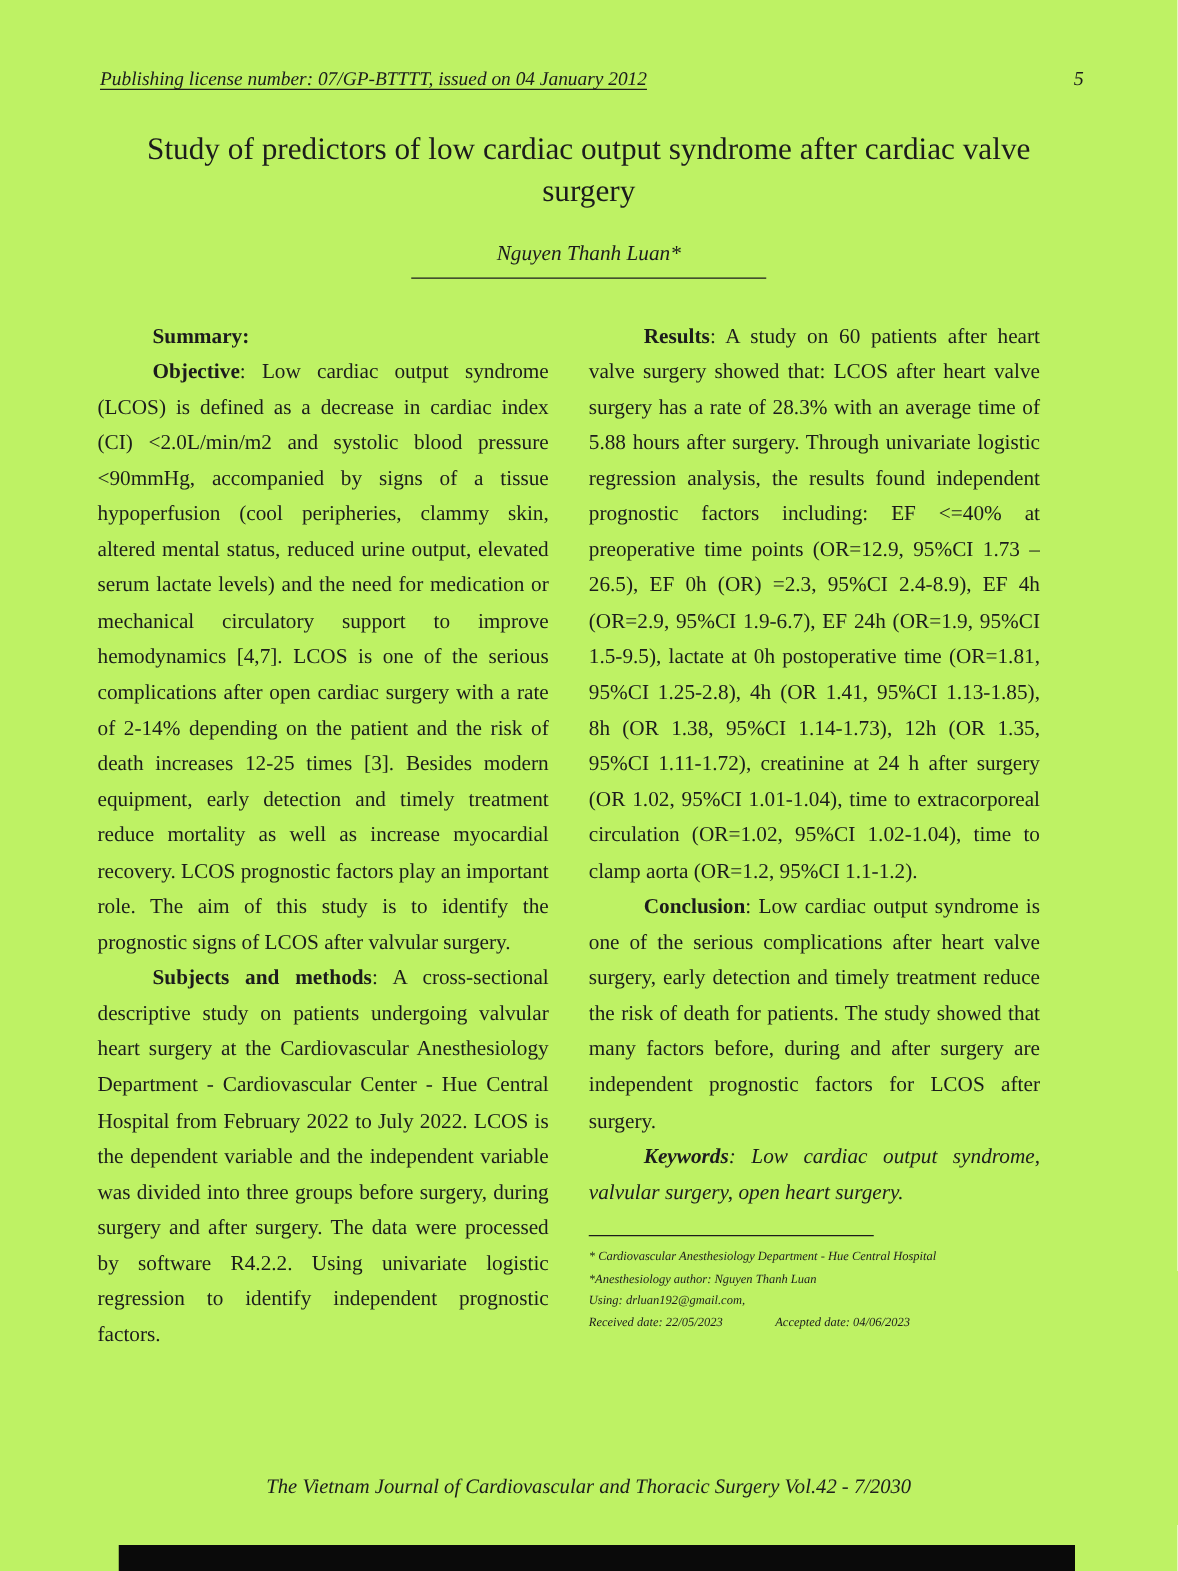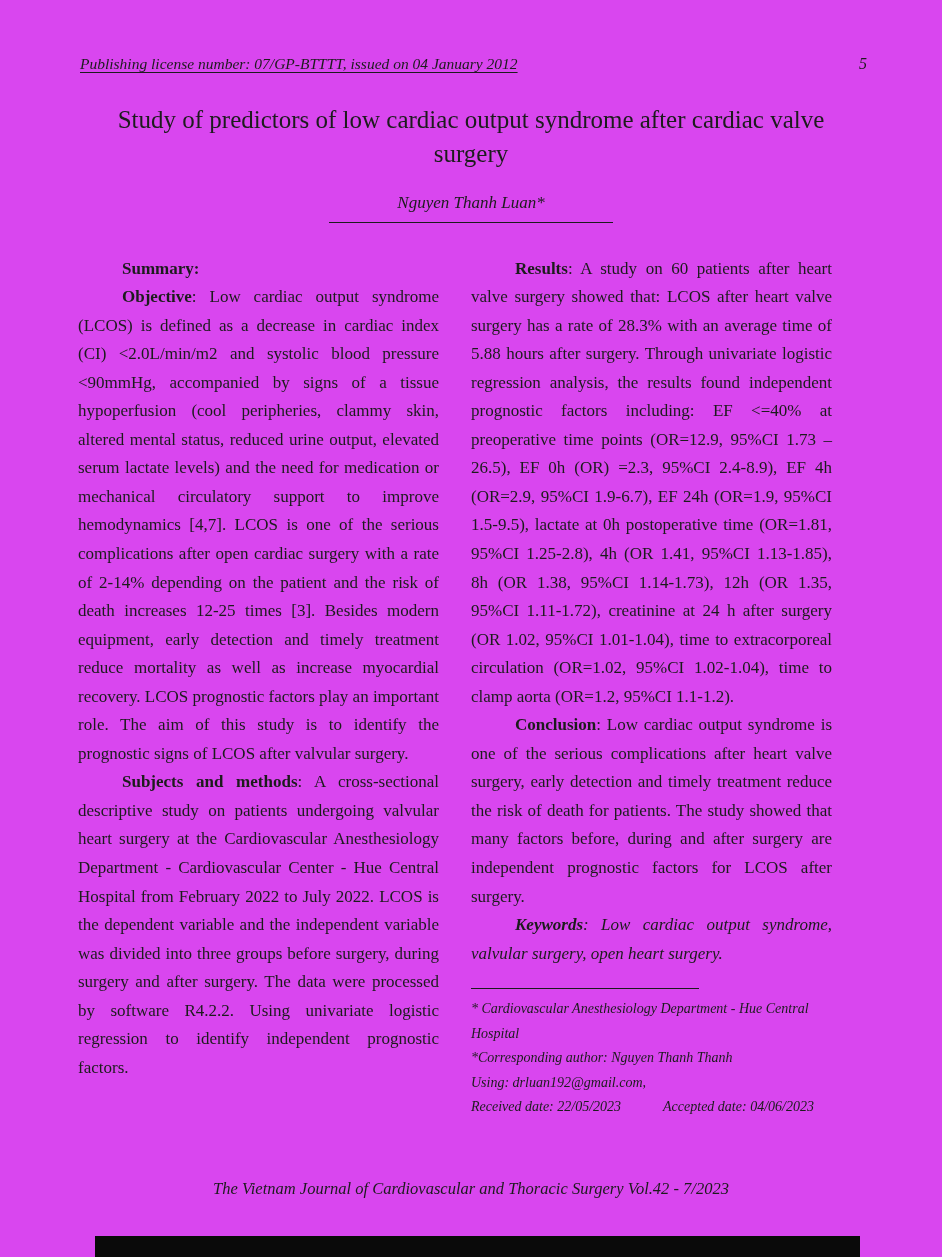--- a/index.html
+++ b/index.html
@@ -5,21 +5,21 @@
   html, body {
     margin: 0;
     padding: 0;
     background: #ffffff;
   }
   .page {
     position: relative;
     width: 942px;
     height: 1257px;
     margin: 0 auto;
-    background: #d946ef;
+    background: #bef264;
     color: #1c1c1c;
     font-family: "Liberation Serif", "DejaVu Serif", serif;
     overflow: hidden;
   }
   .header {
     position: absolute;
     top: 55px;
     left: 80px;
     right: 75px;
     display: flex;
@@ -67,21 +67,21 @@
     text-align: justify;
   }
   .col p {
     margin: 0;
     text-indent: 44px;
   }
   .bold { font-weight: bold; }
   .keywords { font-style: italic; }
   .footnote {
     margin-top: 20px;
-    font-size: 14px;
+    font-size: 10px;
     font-style: italic;
     line-height: 1.75;
     text-align: left;
   }
   .footnote-rule {
     width: 228px;
     border-bottom: 1.3px solid #1c1c1c;
     margin-bottom: 8px;
   }
   .footnote p {
@@ -145,27 +145,27 @@
       <p>
         <span class="bold">Conclusion</span><span>: Low cardiac output syndrome is one of the serious complications after heart valve surgery, early detection and timely treatment reduce the risk of death for patients. The study showed that many factors before, during and after surgery are independent prognostic factors for LCOS after surgery.</span>
       </p>
       <p class="keywords">
         <span class="bold">Keywords</span><span>: Low cardiac output syndrome, valvular surgery, open heart surgery.</span>
       </p>
 
       <div class="footnote">
         <div class="footnote-rule"></div>
         <p>* Cardiovascular Anesthesiology Department  - Hue Central Hospital</p>
-        <p>*Corresponding author: Nguyen Thanh Thanh</p>
+        <p>*Anesthesiology author: Nguyen Thanh Luan</p>
         <p>Using: drluan192@gmail.com,</p>
         <p class="dates">
           <span>Received date: 22/05/2023</span><span>Accepted date: 04/06/2023</span>
         </p>
       </div>
     </div>
 
   </div>
 
-  <div class="footer">The Vietnam Journal of Cardiovascular and Thoracic Surgery Vol.42 - 7/2023</div>
+  <div class="footer">The Vietnam Journal of Cardiovascular and Thoracic Surgery Vol.42 - 7/2030</div>
 
   <div class="scan-bar"></div>
 
 </div>
 
 </body></html>

